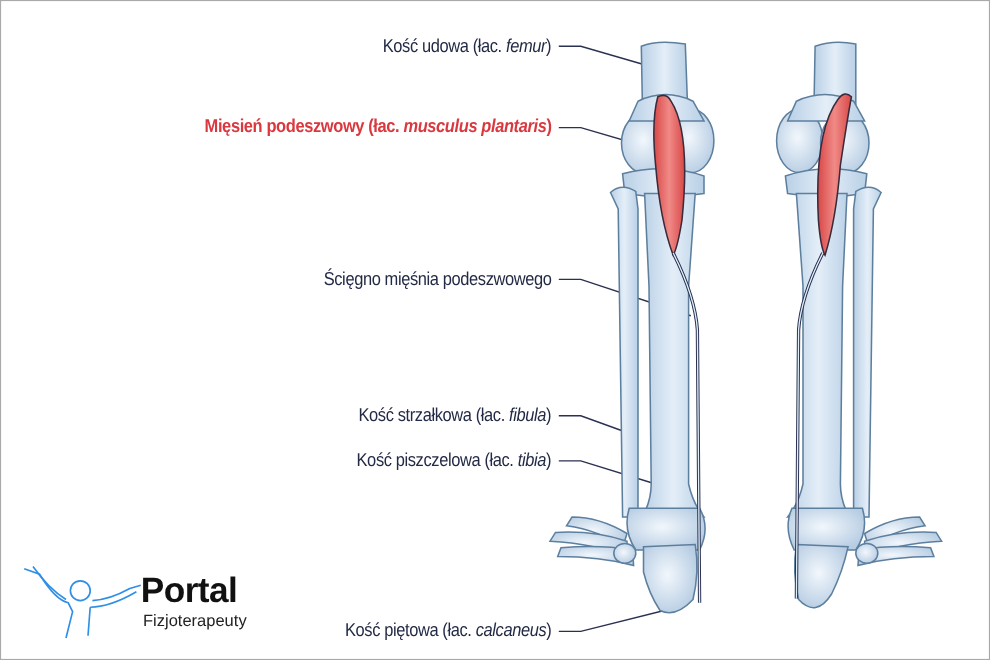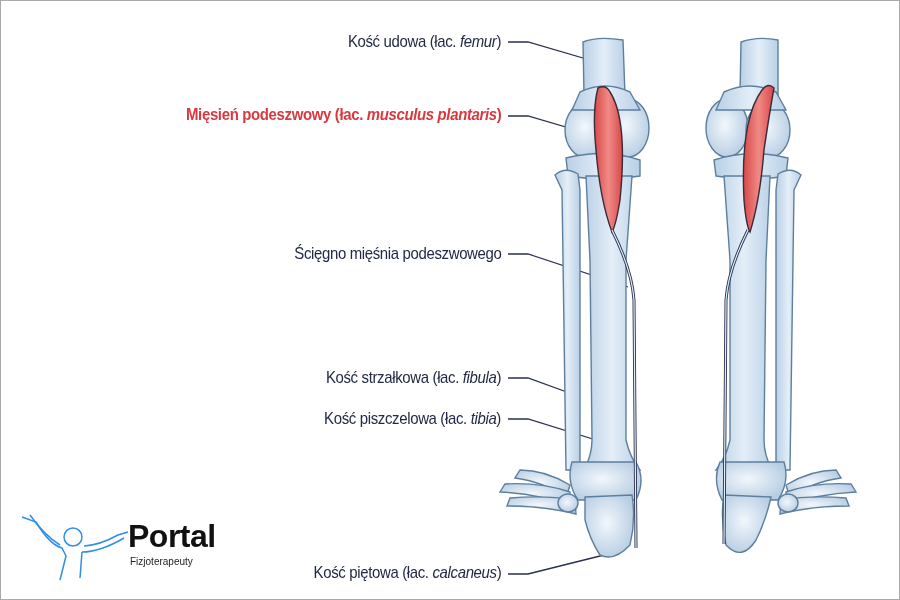--- a/index.html
+++ b/index.html
@@ -8,21 +8,21 @@
   .label {
     position: absolute; font-family: "Liberation Sans", sans-serif; font-size: 17px;
     color: #232a45; white-space: nowrap; text-align: right; letter-spacing: -0.4px;
     transform: scaleX(0.88); transform-origin: right center;
   }
   .label.red { color: #d9383f; font-weight: bold; }
   .label i { font-style: italic; }
   svg.art { position: absolute; left: 0; top: 0; }
   .logo-text { position: absolute; font-family: "Liberation Sans", sans-serif; color: #111; }
   .logo-portal { left: 128px; top: 518px; font-size: 32px; font-weight: bold; letter-spacing: -0.5px; }
-  .logo-sub { left: 130px; top: 556px; font-size: 10px; color: #222; }
+  .logo-sub { left: 130px; top: 556px; font-size: 15px; color: #222; }
 </style>
 </head>
 <body>
 
 <div class="frame"></div>
 
 <div class="label" style="right:399px; top:32px;">
   <span>Kość udowa (łac. </span><i>femur</i><span>)</span>
 </div>
 <div class="label red" style="right:399px; top:105px;">

